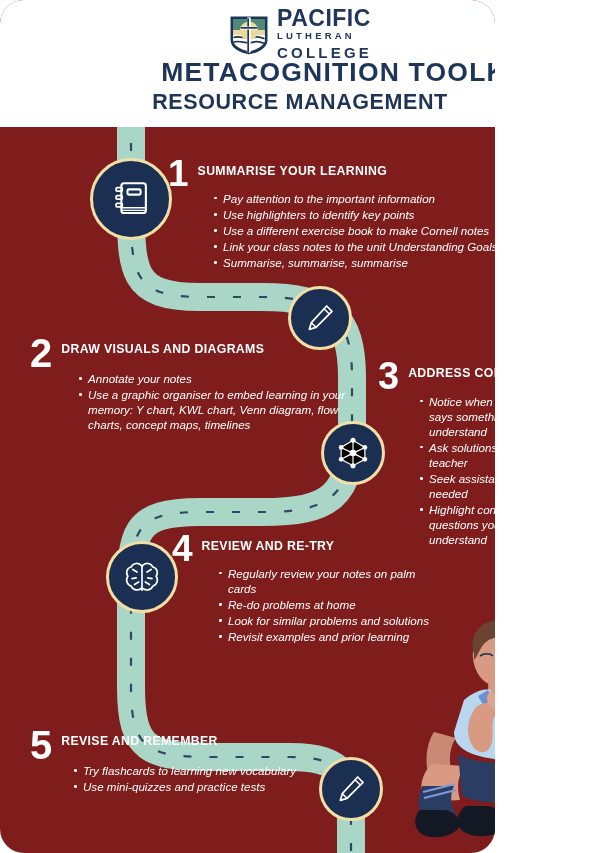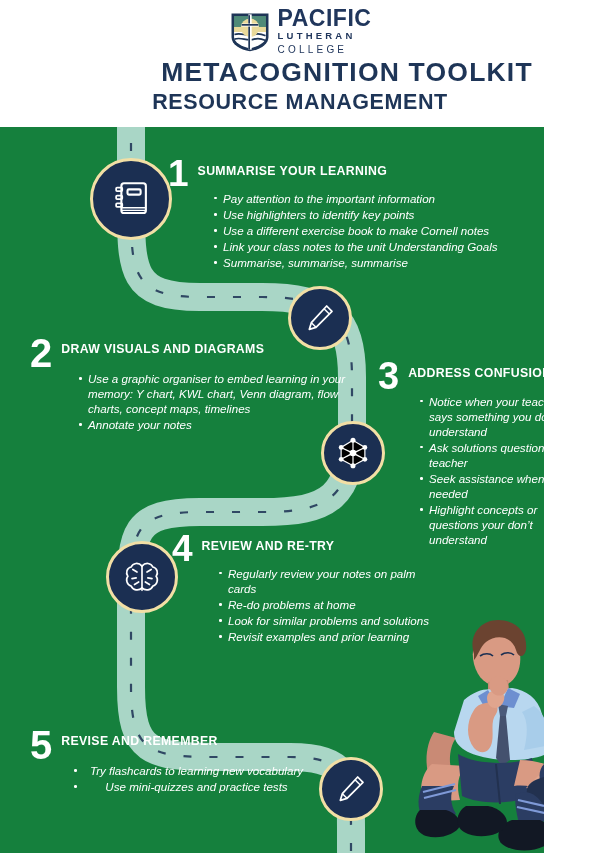--- a/index.html
+++ b/index.html
@@ -1,30 +1,30 @@
 <!DOCTYPE html>
 <html><head>
 <meta charset="utf-8">
 <style>
   html,body{margin:0;padding:0;}
   body{
     width:600px;height:853px;overflow:hidden;
     font-family:"Liberation Sans",sans-serif;
     background:#fff;
   }
-  #page{position:relative;width:544px;height:853px;overflow:hidden;background:#15803d;}
+  #page{position:relative;width:495px;height:853px;overflow:hidden;background:#7f1d1d;border-radius:24px;}
 
   
   #header{position:absolute;left:0;top:0;width:600px;height:127px;background:#ffffff;z-index:5;}
   #logo-wrap{position:absolute;left:0;top:8px;width:600px;display:flex;justify-content:center;align-items:center;gap:7px;}
   #logo-mark{width:42px;height:42px;display:block;}
   #logo-words{display:flex;flex-direction:column;justify-content:center;line-height:1;}
   #logo-pacific{font-size:23px;font-weight:bold;color:#20365c;letter-spacing:.5px;line-height:.95;}
   #logo-lutheran{font-size:9.5px;font-weight:bold;color:#20365c;letter-spacing:3.2px;line-height:1.35;}
-  #logo-college{font-size:10px;font-weight:normal;color:#20365c;letter-spacing:3.2px;line-height:1.35;}
+  #logo-college{font-size:15px;font-weight:bold;color:#20365c;letter-spacing:3.2px;line-height:1.35;}
   #title-main{position:absolute;top:57px;left:0;width:600px;text-align:center;
     font-size:26.5px;font-weight:bold;color:#1e3557;letter-spacing:1.2px;padding-left:47px;}
   #title-sub{position:absolute;top:90px;left:0;width:600px;text-align:center;
     font-size:21.5px;font-weight:bold;color:#1e3557;letter-spacing:.6px;}
 
   
   #road{position:absolute;left:0;top:127px;width:600px;height:726px;z-index:1;}
 
   
   #student{position:absolute;left:404px;top:614px;width:196px;height:239px;z-index:2;}
@@ -51,21 +51,21 @@
   
   #step1{left:168px;top:160px;width:400px;}
   #step1 .step-list{margin-left:44px;}
   #step2{left:30px;top:338px;width:320px;}
   #step2 .step-list{margin-left:47px;}
   #step3{left:378px;top:362px;width:205px;}
   #step3 .step-list{margin-left:40px;}
   #step4{left:172px;top:535px;width:265px;}
   #step4 .step-list{margin-left:45px;}
   #step5{left:30px;top:730px;width:280px;}
-  #step5 .step-list{margin-left:42px;text-align:center;}
+  #step5 .step-list{margin-left:42px;}
 
   #step2 .step-num,#step5 .step-num{font-size:40px;}
   #step3 .step-num{font-size:38px;}
 </style>
 </head>
 <body>
 
 <div id="page">
 
   <div id="header">
@@ -246,22 +246,22 @@
       <li>Summarise, summarise, summarise</li>
     </ul>
   </div>
 
   <div class="step" id="step2">
     <div class="step-head">
       <div class="step-num">2</div>
       <div class="step-title">DRAW VISUALS AND DIAGRAMS</div>
     </div>
     <ul class="step-list">
+      <li>Annotate your notes</li>
       <li>Use a graphic organiser to embed learning in your memory: Y chart, KWL chart, Venn diagram, flow charts, concept maps, timelines</li>
-      <li>Annotate your notes</li>
     </ul>
   </div>
 
   <div class="step" id="step3">
     <div class="step-head">
       <div class="step-num">3</div>
       <div class="step-title">ADDRESS CONFUSION</div>
     </div>
     <ul class="step-list">
       <li>Notice when your teacher says something you don’t understand</li>

